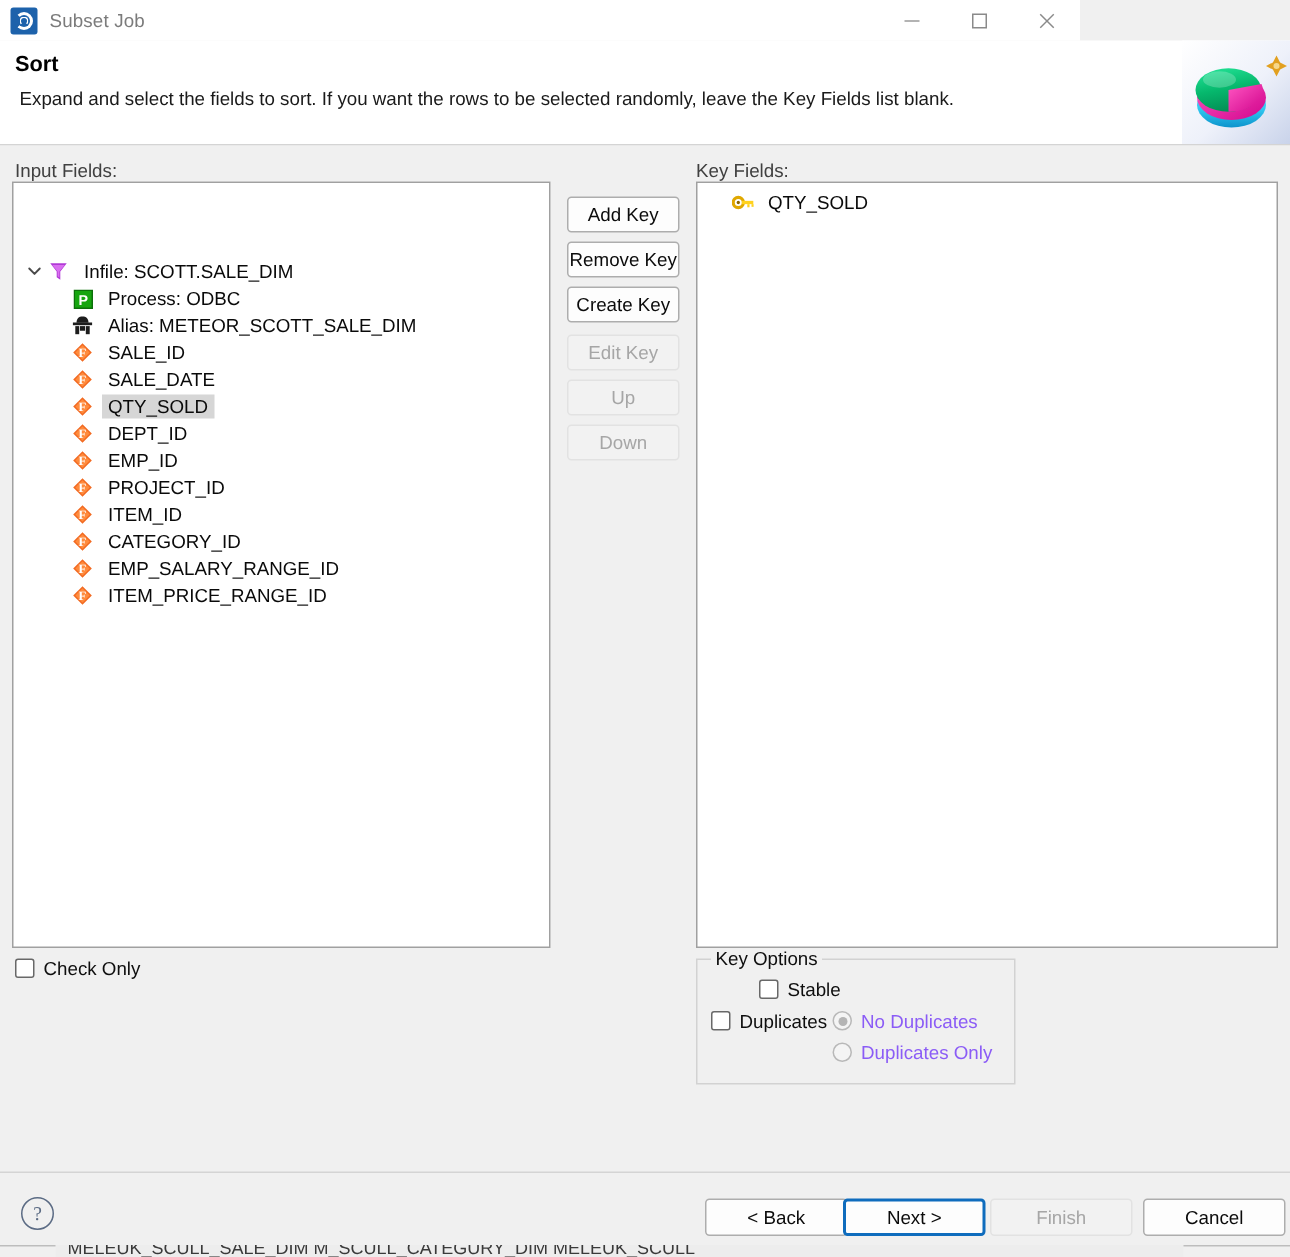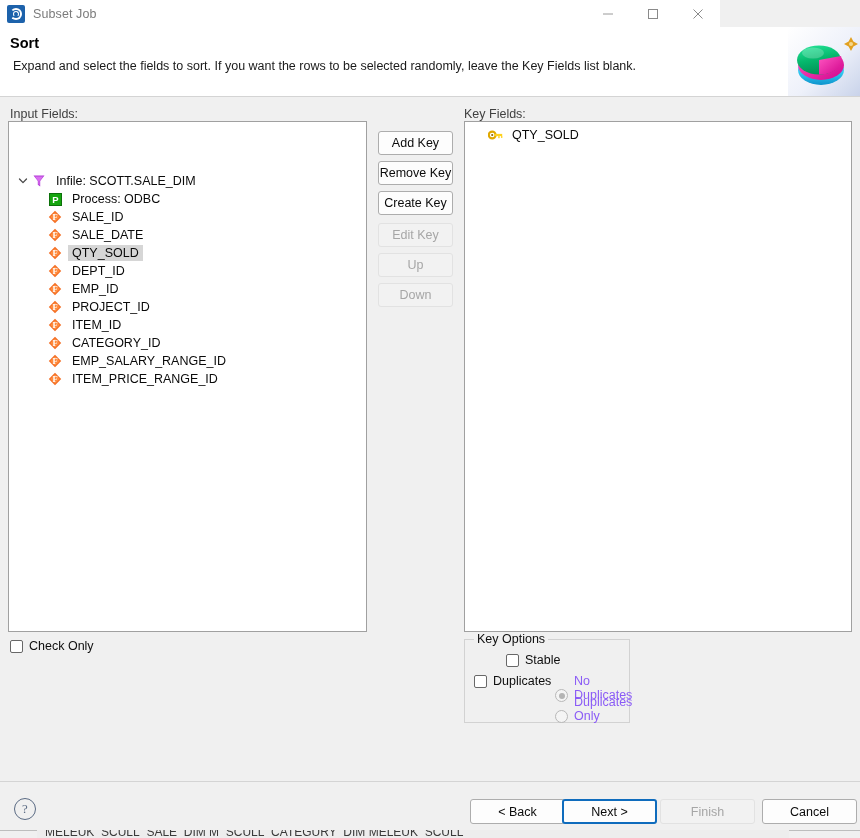--- a/index.html
+++ b/index.html
@@ -179,21 +179,21 @@
     position: relative;
   }
   .rb.checked::after {
     content: "";
     position: absolute; left: 2.5px; top: 2.5px;
     width: 6px; height: 6px;
     border-radius: 50%;
     background: #b4b4b4;
   }
   .opt-row {
-    display: flex; align-items: flex-end;
+    display: flex; align-items: flex-start;
     font-size: 12.5px; color: #0e0e0e;
   }
   .opt-row .lbl { margin-left: 6px; }
   .opt-row.disabled .lbl { color: #8b5cf6; }
 
   
   .group {
     position: absolute;
     border: 1px solid #d2d2d2;
     box-sizing: border-box;
@@ -339,20 +339,33 @@
                 <rect x="0.5" y="0.5" width="12" height="12" fill="#16a50f" stroke="#0c700a"></rect>
                 <text x="6.5" y="10" font-family="Liberation Sans, sans-serif" font-size="9.5" font-weight="bold" fill="#ffffff" text-anchor="middle">P</text>
               </svg>
             </span>
             <span class="row-label">Process: ODBC</span>
           </div>
           <div class="tree-row lvl2">
             <span class="tw"></span>
             <span class="ico">
               <svg width="14" height="14" viewBox="0 0 14 14">
+                <path d="M3 5.2 C3 2.3 4.6 1 7 1 C9.4 1 11 2.3 11 5.2 Z" fill="#1d1d1d"></path>
+                <rect x="0.6" y="5" width="12.8" height="1.8" fill="#1d1d1d"></rect>
+                <rect x="2.2" y="7.4" width="2.6" height="5.4" fill="#1d1d1d"></rect>
+                <rect x="9.2" y="7.4" width="2.6" height="5.4" fill="#1d1d1d"></rect>
+                <rect x="5.3" y="7.4" width="3.4" height="3.1" fill="#1d1d1d"></rect>
+              </svg>
+            </span>
+            <span class="row-label">Alias: METEOR_SCOTT_SALE_DIM</span>
+          </div>
+          <div class="tree-row lvl2">
+            <span class="tw"></span>
+            <span class="ico">
+              <svg width="14" height="14" viewBox="0 0 14 14">
                 <path d="M7 0.8 L13.2 7 L7 13.2 L0.8 7 Z" fill="#f26a21"></path>
                 <path d="M7 2.2 L11.8 7 L7 11.8 L2.2 7 Z" fill="#ff8b3d"></path>
                 <text x="7" y="10.3" font-family="Liberation Serif, serif" font-size="8.5" font-weight="bold" fill="#ffffff" text-anchor="middle">F</text>
               </svg>
             </span>
             <span class="row-label">SALE_ID</span>
           </div>
           <div class="tree-row lvl2">
             <span class="tw"></span>
             <span class="ico">
@@ -479,21 +492,21 @@
                 <rect x="6.6" y="5.9" width="7.6" height="2.2" fill="#ffd21e"></rect>
                 <rect x="10.2" y="8.1" width="1.5" height="2.1" fill="#ffd21e"></rect>
                 <rect x="13" y="8.1" width="1.4" height="1.8" fill="#ffd21e"></rect>
               </svg>
             </span>
             <span class="row-label">QTY_SOLD</span>
           </div>
         </div>
     </div>
 
-    <div class="group" style="left:464px; top:542px; width:166px; height:84px;">
+    <div class="group" style="left:464px; top:542px; width:213px; height:84px;">
       <div class="group-title">Key Options</div>
 
       <div class="opt-row" style="position:absolute; left:9px; top:13px;padding-left:32px;">
         <span class="cb"></span>
         <span class="lbl">Stable</span>
       </div>
 
       <div class="opt-row" style="position:absolute; left:9px; top:34px;">
         <span class="cb"></span>
         <span class="lbl">Duplicates</span>

